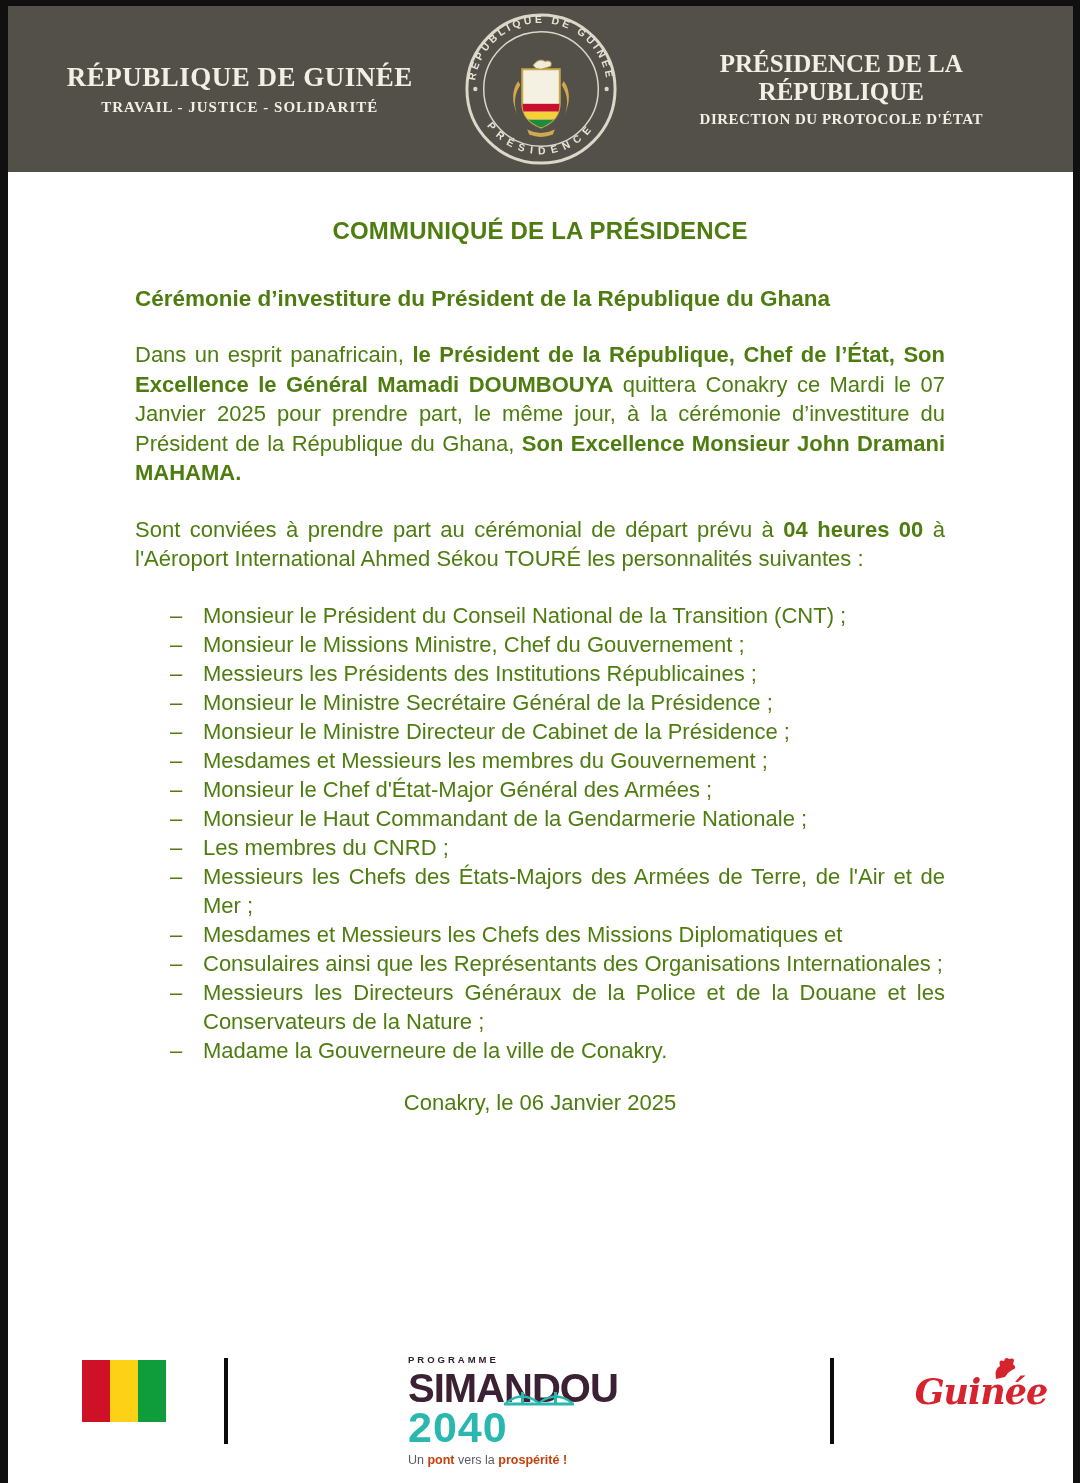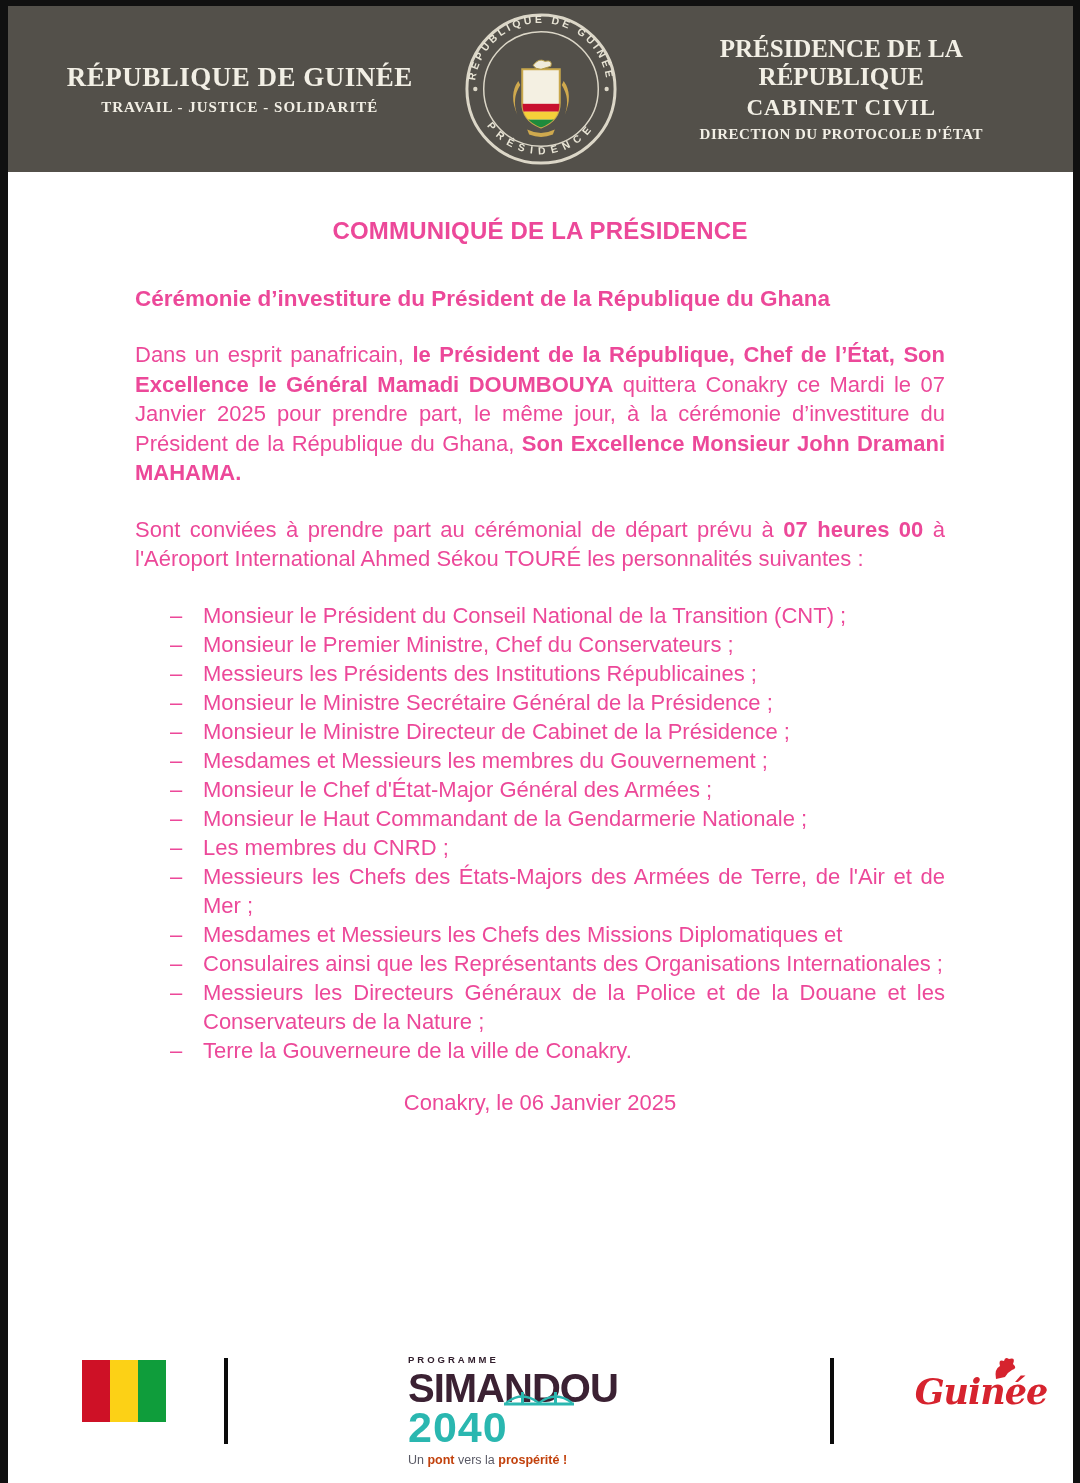--- a/index.html
+++ b/index.html
@@ -21,21 +21,21 @@
   }
   .h-left, .h-right { flex:1; text-align:center; }
   .h-left .t1 { font-size:27px; font-weight:800; letter-spacing:0.5px; }
   .h-left .t2 { font-size:15px; font-weight:700; letter-spacing:1px; margin-top:6px; }
   .h-right .t1 { font-size:25px; font-weight:800; }
   .h-right .t2 { font-size:23px; font-weight:800; letter-spacing:1px; margin-top:4px; }
   .h-right .t3 { font-size:15px; font-weight:700; letter-spacing:0.5px; margin-top:5px; }
   .h-seal { flex:0 0 190px; display:flex; justify-content:center; align-items:center; }
   
   .content {
-    color:#ec4899; font-size:22px; line-height:29.5px;
+    color:#4d7c0f; font-size:22px; line-height:29.5px;
     padding:0 128px 0 127px;
   }
   .b { font-weight:bold; }
   .title { margin-top:44px; text-align:center; font-weight:800; font-size:24px; letter-spacing:0.2px; }
   .subject { margin-top:38px; font-weight:800; font-size:22.5px; }
   .para { margin-top:27px; text-align:justify; }
   .list { margin-top:27px; }
   .li { display:flex; line-height:29px; }
   .dash { flex:0 0 33px; margin-left:35px; }
   .litxt { flex:1; text-align:justify; }
@@ -101,38 +101,37 @@
               <rect x="61" y="103" width="38" height="8" fill="#f5d03a"></rect>
               <rect x="61" y="111" width="38" height="9" fill="#1e8a3c"></rect>
             </g>
             <path d="M 72,56 Q 78,48 84,52 Q 92,50 90,57 L 80,60 Q 74,60 72,56 Z" fill="#efeadb" stroke="#b59a45" stroke-width="1"></path>
             <path d="M 66,121 Q 80,128 94,121 L 92,126 Q 80,131 68,126 Z" fill="#cfa94e"></path>
           </g>
         </svg>
       </div>
       <div class="h-right">
         <div class="t1">PRÉSIDENCE DE LA RÉPUBLIQUE</div>
-        <div class="t2">CABINET CIVIL</div>
         <div class="t3">DIRECTION DU PROTOCOLE D'ÉTAT</div>
       </div>
     </div>
 
     <div class="content">
       <div class="title">COMMUNIQUÉ DE LA PRÉSIDENCE</div>
       <div class="subject">Cérémonie d’investiture du Président de la République du Ghana</div>
       <div class="para"><span>Dans un esprit panafricain, </span><span class="b">le Président de la République, Chef de l’État, Son Excellence le Général Mamadi DOUMBOUYA</span><span> quittera Conakry ce Mardi le 07 Janvier 2025 pour prendre part, le même jour, à la cérémonie d’investiture du Président de la République du Ghana, </span><span class="b">Son Excellence Monsieur John Dramani MAHAMA.</span></div>
-      <div class="para"><span>Sont conviées à prendre part au cérémonial de départ prévu à </span><span class="b">07 heures 00</span><span> à l'Aéroport International Ahmed Sékou TOURÉ les personnalités suivantes :</span></div>
+      <div class="para"><span>Sont conviées à prendre part au cérémonial de départ prévu à </span><span class="b">04 heures 00</span><span> à l'Aéroport International Ahmed Sékou TOURÉ les personnalités suivantes :</span></div>
       <div class="list">
           <div class="li">
             <span class="dash">–</span>
             <span class="litxt">Monsieur le Président du Conseil National de la Transition (CNT) ;</span>
           </div>
           <div class="li">
             <span class="dash">–</span>
-            <span class="litxt">Monsieur le Premier Ministre, Chef du Conservateurs ;</span>
+            <span class="litxt">Monsieur le Missions Ministre, Chef du Gouvernement ;</span>
           </div>
           <div class="li">
             <span class="dash">–</span>
             <span class="litxt">Messieurs les Présidents des Institutions Républicaines ;</span>
           </div>
           <div class="li">
             <span class="dash">–</span>
             <span class="litxt">Monsieur le Ministre Secrétaire Général de la Présidence ;</span>
           </div>
           <div class="li">
@@ -166,21 +165,21 @@
           <div class="li">
             <span class="dash">–</span>
             <span class="litxt">Consulaires ainsi que les Représentants des Organisations Internationales ;</span>
           </div>
           <div class="li">
             <span class="dash">–</span>
             <span class="litxt">Messieurs les Directeurs Généraux de la Police et de la Douane et les Conservateurs de la Nature ;</span>
           </div>
           <div class="li">
             <span class="dash">–</span>
-            <span class="litxt">Terre la Gouverneure de la ville de Conakry.</span>
+            <span class="litxt">Madame la Gouverneure de la ville de Conakry.</span>
           </div>
         </div>
       <div class="dateline">Conakry, le 06 Janvier 2025</div>
     </div>
 
     <div class="footer">
       <div class="flag">
         <div style="background:#ce1126"></div>
         <div style="background:#fcd116"></div>
         <div style="background:#0f9d3b"></div>

